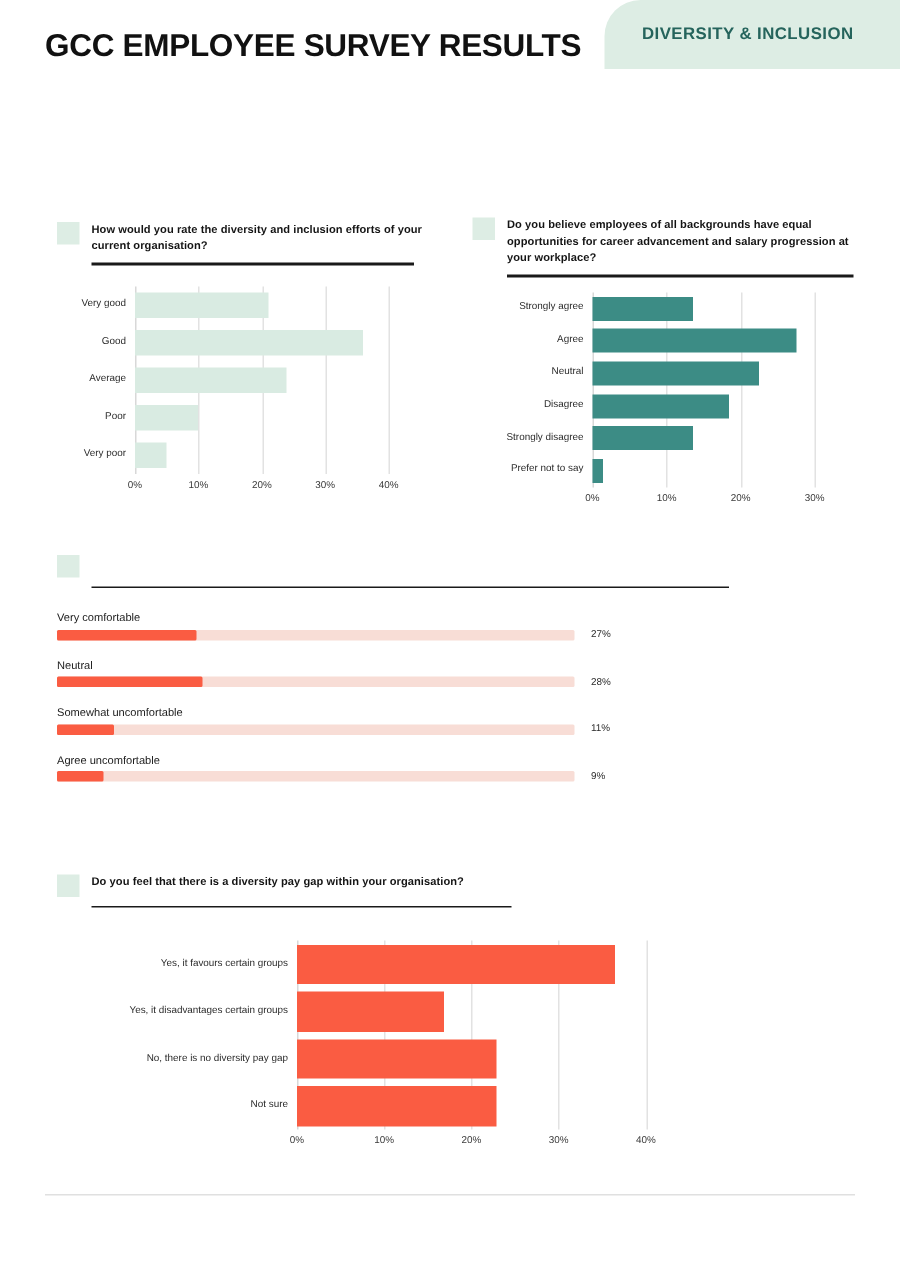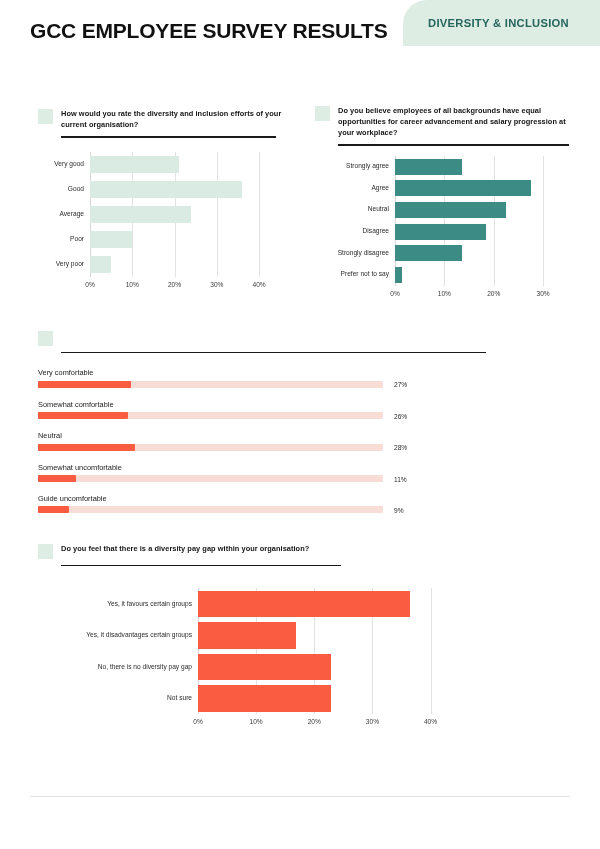--- a/index.html
+++ b/index.html
@@ -27,21 +27,21 @@
     display: flex; align-items: center; justify-content: center;
     padding-right: 6px;
   }
   .topic-tag-label {
     font-size: 11.2px; font-weight: bold; letter-spacing: 0.3px;
     color: #25645C;
   }
 
   
   .qblock { position: absolute; }
-  .qhead { display: flex; gap: 8px; align-items: flex-start; }
+  .qhead { display: flex; gap: 8px; align-items: flex-start; margin-top: 39px; }
   .qmarker {
     width: 15px; height: 15px; background: #DDEDE4;
     flex: 0 0 15px; margin-top: 1px;
   }
   .qtext {
     font-size: 7.4px; font-weight: bold; line-height: 1.5;
     color: #141414; letter-spacing: 0.05px;
   }
   .qrule { height: 1.4px; background: #1a1a1a; margin-top: 6px; }
 
@@ -182,42 +182,35 @@
     <div class="qrule" style="margin-left:23px; width:425px;"></div>
     <div id="progress-c3" style="margin-top:16px; width:400px;">
         <div class="prow" style="margin-bottom: 13px;">
           <div class="plabel">Very comfortable</div>
           <div class="ptrack" style="width: 345px; background: rgb(248, 221, 214);">
             <div class="pfill" style="width: 27%; background: rgb(250, 92, 66);"></div>
             <div class="pvalue">27%</div>
           </div>
         </div>
         <div class="prow" style="margin-bottom: 13px;">
-          <div class="plabel">Somewhat comfortable</div>
-          <div class="ptrack" style="width: 345px; background: rgb(248, 221, 214);">
-            <div class="pfill" style="width: 26%; background: rgb(250, 92, 66);"></div>
-            <div class="pvalue">26%</div>
-          </div>
-        </div>
-        <div class="prow" style="margin-bottom: 13px;">
           <div class="plabel">Neutral</div>
           <div class="ptrack" style="width: 345px; background: rgb(248, 221, 214);">
             <div class="pfill" style="width: 28%; background: rgb(250, 92, 66);"></div>
             <div class="pvalue">28%</div>
           </div>
         </div>
         <div class="prow" style="margin-bottom: 13px;">
           <div class="plabel">Somewhat uncomfortable</div>
           <div class="ptrack" style="width: 345px; background: rgb(248, 221, 214);">
             <div class="pfill" style="width: 11%; background: rgb(250, 92, 66);"></div>
             <div class="pvalue">11%</div>
           </div>
         </div>
         <div class="prow" style="margin-bottom: 13px;">
-          <div class="plabel">Guide uncomfortable</div>
+          <div class="plabel">Agree uncomfortable</div>
           <div class="ptrack" style="width: 345px; background: rgb(248, 221, 214);">
             <div class="pfill" style="width: 9%; background: rgb(250, 92, 66);"></div>
             <div class="pvalue">9%</div>
           </div>
         </div>
       </div>
   </div>
 
   <div class="qblock" style="left:38px; top:543px; width:330px;">
     <div class="qhead">

